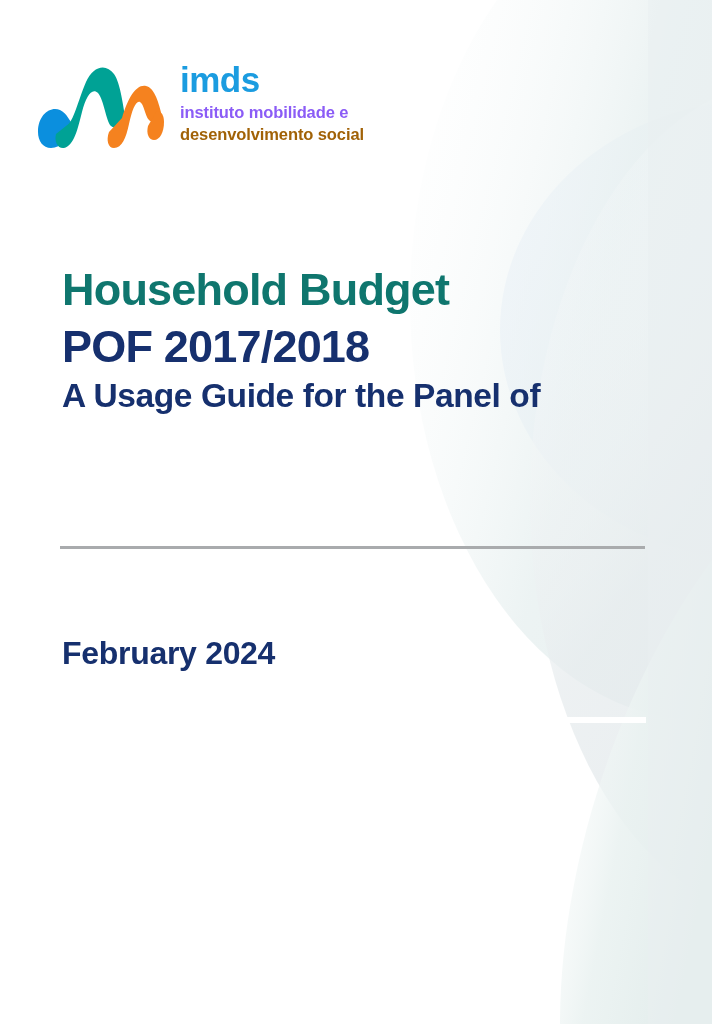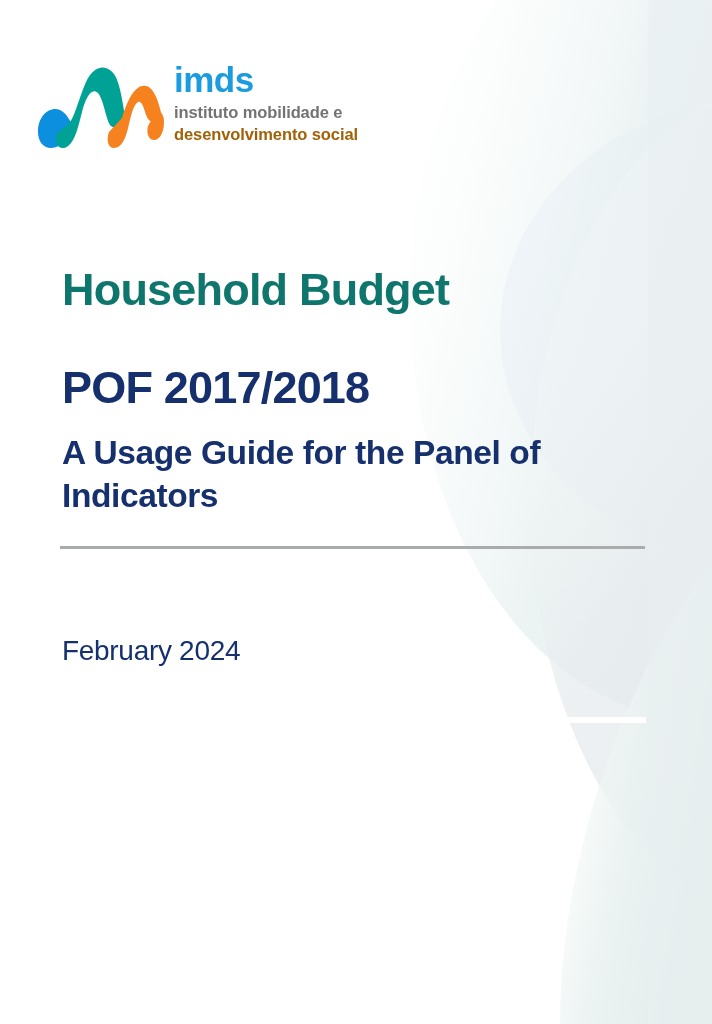--- a/index.html
+++ b/index.html
@@ -35,21 +35,21 @@
     display: flex;
     align-items: flex-start;
   }
   #logo-mark {
     width: 134px;
     height: 96px;
     display: block;
     flex: none;
   }
   #logo-text {
-    margin-left: 4px;
+    margin-left: 10px;
     padding-top: 2px;
   }
   #logo-wordmark {
     font-size: 35px;
     font-weight: bold;
     letter-spacing: -0.5px;
     line-height: 1.0;
     margin-bottom: 5px;
   }
   .logo-tagline-line {
@@ -68,21 +68,21 @@
     width: 600px;
   }
   .title-line {
     font-size: 45px;
     font-weight: bold;
     line-height: 1.26;
     letter-spacing: -0.8px;
     white-space: nowrap;
   }
   #subtitle-block {
-    margin-top: 16px;
+    margin-top: 0;
     width: 570px;
   }
   .subtitle-line {
     font-size: 33.5px;
     font-weight: bold;
     line-height: 1.27;
     letter-spacing: -0.4px;
     white-space: nowrap;
   }
 
@@ -94,22 +94,22 @@
     width: 585px;
     height: 3px;
     background: #a9abad;
   }
 
   
   #date-text {
     position: absolute;
     left: 62px;
     top: 635px;
-    font-size: 28px;
-    font-weight: normal;
+    font-size: 32px;
+    font-weight: bold;
     letter-spacing: -0.3px;
     white-space: nowrap;
   }
 
   
   #accent-bar {
     position: absolute;
     left: 546px;
     top: 717px;
     width: 100px;
@@ -172,32 +172,31 @@
                C122 62, 117 64, 113 60 C109 56, 108 44, 104 42
                C100 40, 96 50, 93 64 C90 78, 86 88, 78 88
                C72 88, 70 80, 73 72 Z" fill="#F5821F"></path>
 
       <path d="M120 52 C124 50, 128 54, 128 62 C128 72, 124 80, 118 80
                C113 80, 110 74, 112 66 Z" fill="#F5821F"></path>
     </svg>
 
     <div id="logo-text">
       <div id="logo-wordmark" style="color:#1B9CE0;">imds</div>
-      <div class="logo-tagline-line" style="color:#737373;">instituto mobilidade e</div>
+      <div class="logo-tagline-line" style="color:#8b5cf6;">instituto mobilidade e</div>
       <div class="logo-tagline-line" style="color:#a16207;">desenvolvimento social</div>
     </div>
   </div>
 
   <div id="title-block">
     <div class="title-line" style="color:#0f766e;">Household Budget</div>
-    <div class="title-line" style="color:#16306E;margin-top:41px;">POF 2017/2018</div>
+    <div class="title-line" style="color:#16306E;">POF 2017/2018</div>
 
     <div id="subtitle-block">
       <div class="subtitle-line" style="color:#16306E;">A Usage Guide for the Panel of</div>
-      <div class="subtitle-line" style="color:#16306E;">Indicators</div>
     </div>
   </div>
 
   <div id="divider"></div>
 
   <div id="date-text" style="color:#16306E;">February 2024</div>
 
   <div id="accent-bar"></div>
 
 </div>

